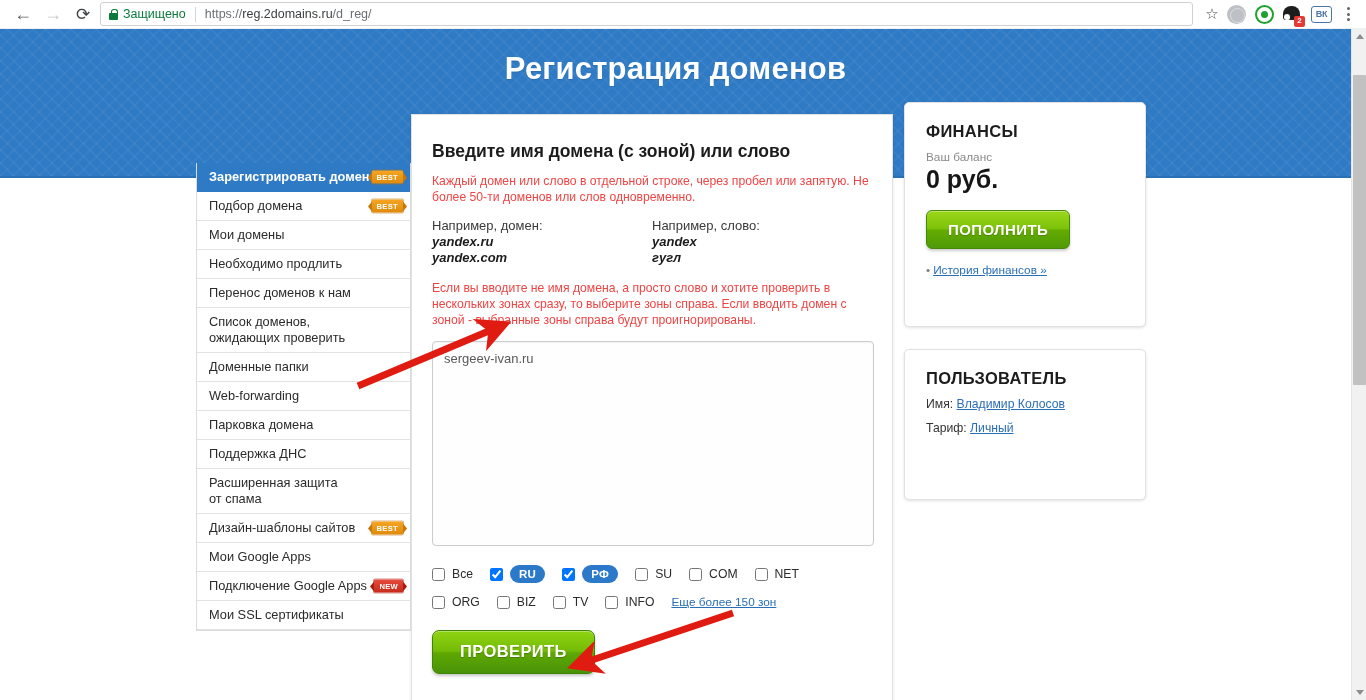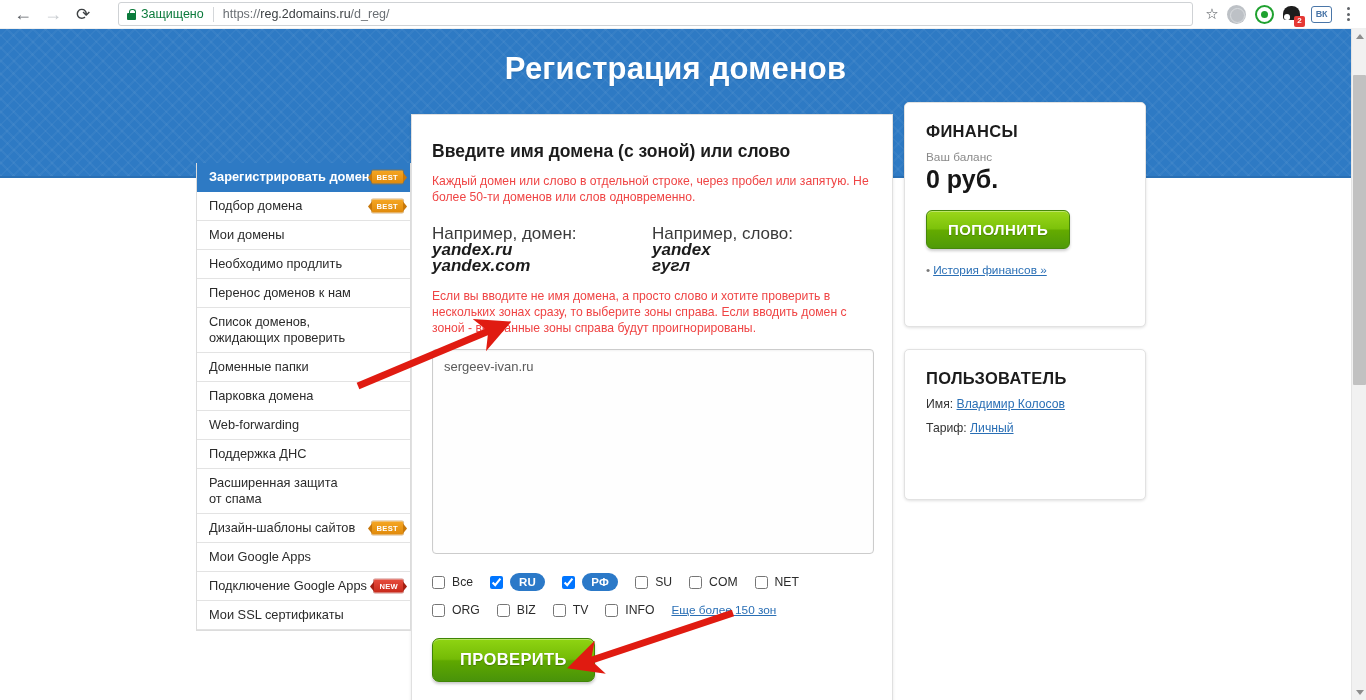--- a/index.html
+++ b/index.html
@@ -26,21 +26,21 @@
     display: flex; align-items: center; justify-content: center;
     font-size: 18px; color: #5f6368;
     cursor: pointer; user-select: none;
   }
   .nav-btn.disabled { color: #c8ccd0; }
   .nav-btn.reload { font-size: 17px; color: #3c4043; }
 
   .omnibox {
     flex: 1;
     height: 24px;
-    margin-left: 20px; margin-right: 6px;
+    margin-left: 2px; margin-right: 6px;
     border: 1px solid #cfd2d5;
     border-radius: 3px;
     background: #fff;
     display: flex; align-items: center;
     padding: 11px 8px;
     font-size: 12.5px;
     overflow: hidden;
   }
   .lock-icon {
     width: 9px; height: 11px;
@@ -225,21 +225,21 @@
   }
   .panel-h1 {
     font-size: 17.5px; font-weight: bold; color: #1c1c1c;
     margin: 0 0 11px 0;
   }
   .panel-p {
     font-size: 12.2px; color: #ef4444; line-height: 16px;
     margin: 0 0 13px 0;
   }
   .examples { display: flex; margin: 0 0 14px 0; }
-  .ex-col { width: 225px; font-size: 17px; line-height: 16px; color: #3a3a3a; margin-top: 8px; }
+  .ex-col { width: 225px; font-size: 13px; line-height: 16px; color: #3a3a3a; }
   .ex-col .ex-val { font-style: italic; font-weight: bold; color: #1c1c1c; display: block; }
 
   .domain-textarea {
     width: 442px; height: 205px;
     border: 1px solid #cccccc;
     border-radius: 4px;
     background: #fefefe;
     padding: 9px 11px;
     font-size: 13px;
     color: #5a5a5a;
@@ -409,22 +409,22 @@
 
   <nav class="sidebar" id="sidebar">
       <div class="side-item active"><span class="lbl" style="white-space: pre-line;">Зарегистрировать домен</span><span class="ribbon best">BEST</span></div>
       <div class="side-item"><span class="lbl" style="white-space: pre-line;">Подбор домена</span><span class="ribbon best">BEST</span></div>
       <div class="side-item"><span class="lbl" style="white-space: pre-line;">Мои домены</span></div>
       <div class="side-item"><span class="lbl" style="white-space: pre-line;">Необходимо продлить</span></div>
       <div class="side-item"><span class="lbl" style="white-space: pre-line;">Перенос доменов к нам</span></div>
       <div class="side-item"><span class="lbl" style="white-space: pre-line;">Список доменов,
 ожидающих проверить</span></div>
       <div class="side-item"><span class="lbl" style="white-space: pre-line; text-align: right;">Доменные папки</span></div>
+      <div class="side-item"><span class="lbl" style="white-space: pre-line;">Web-forwarding</span></div>
       <div class="side-item"><span class="lbl" style="white-space: pre-line;">Парковка домена</span></div>
-      <div class="side-item"><span class="lbl" style="white-space: pre-line;">Web-forwarding</span></div>
       <div class="side-item"><span class="lbl" style="white-space: pre-line;">Поддержка ДНС</span></div>
       <div class="side-item"><span class="lbl" style="white-space: pre-line;">Расширенная защита
 от спама</span></div>
       <div class="side-item"><span class="lbl" style="white-space: pre-line;">Дизайн-шаблоны сайтов</span><span class="ribbon best">BEST</span></div>
       <div class="side-item"><span class="lbl" style="white-space: pre-line;">Мои Google Apps</span></div>
       <div class="side-item"><span class="lbl" style="white-space: pre-line;">Подключение Google Apps</span><span class="ribbon new">NEW</span></div>
       <div class="side-item"><span class="lbl" style="white-space: pre-line;">Мои SSL сертификаты</span></div>
     </nav>
 
   <section class="main-panel">

